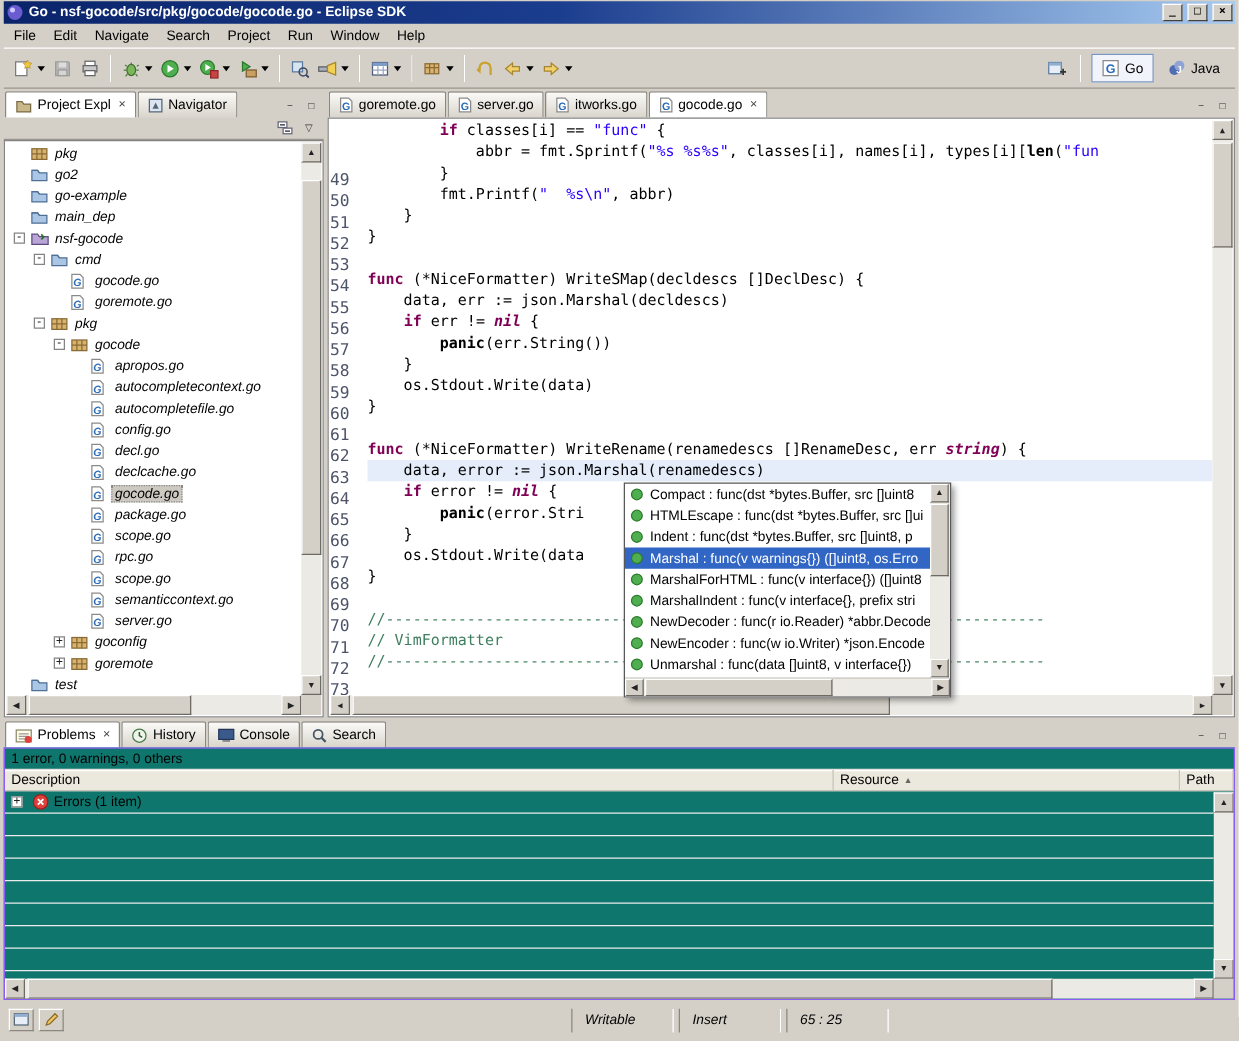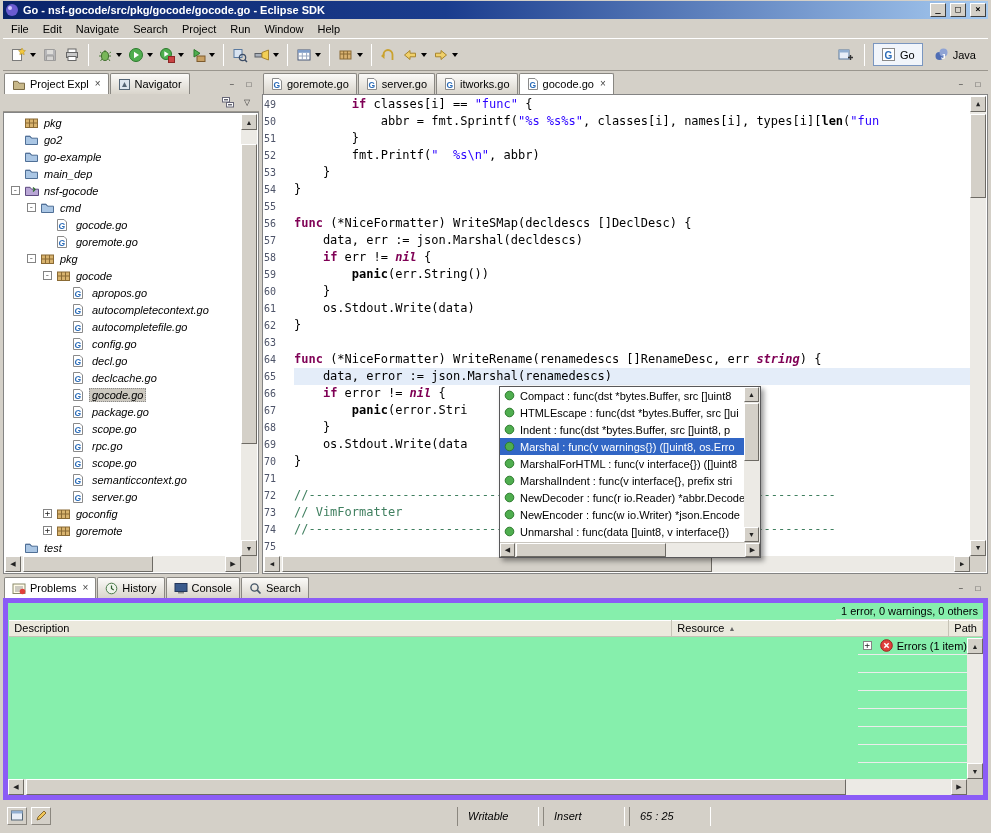--- a/index.html
+++ b/index.html
@@ -57,41 +57,41 @@
   .scorner{position:absolute;right:1px;bottom:1px;width:16px;height:16px;background:#d4d0c8;}
   .sbtn{width:16px;height:16px;flex:none;background:#d4d0c8;border:1px solid;border-color:#fff #6d6a64 #6d6a64 #fff;
     font-size:7px;display:flex;align-items:center;justify-content:center;color:#222;}
   .sthumb{background:#d4d0c8;border:1px solid;border-color:#fff #6d6a64 #6d6a64 #fff;}
   
   .editor-wrap{flex:1;position:relative;min-height:0;display:flex;flex-direction:column;}
   .editor-body{flex:1;position:relative;background:#fff;border:1px solid #848484;overflow:hidden;
     font-family:"DejaVu Sans Mono",monospace;font-size:12px;}
   .code-lines{position:absolute;inset:1px 17px 17px 1px;overflow:hidden;}
   .code-line{height:17px;line-height:17px;display:flex;white-space:pre;}
-  .lnum{width:30px;flex:none;text-align:left;padding-right:9px;color:#4d5368;font-size:10px;}
+  .lnum{width:30px;flex:none;text-align:left;padding-right:9px;color:#4d5368;font-size:13px;margin-top:40px;}
   .code-text{flex:1;}
   .code-line.current .code-text{background:#e4edf9;}
   .tk{color:#7f0055;font-weight:bold;}
   .ts{color:#2a00ff;}
   .tc{color:#3f7f5f;}
   .tb{font-weight:bold;}
   .ti{color:#7f0055;font-weight:bold;font-style:italic;}
   
   .ac-popup{position:absolute;left:237px;top:292px;width:262px;height:172px;z-index:20;background:#fff;
     border:1px solid #58585a;box-shadow:3px 3px 5px rgba(0,0,0,.4);display:flex;flex-direction:column;
     font-family:"Liberation Sans",sans-serif;font-size:11px;}
   .ac-list{flex:1;position:relative;overflow:hidden;padding-right:16px;}
   .ac-item{height:17px;display:flex;align-items:center;gap:5px;padding:0 4px;white-space:nowrap;overflow:hidden;}
   .ac-item.selected{background:#3166c5;color:#fff;}
   .ac-vscroll{position:absolute;top:0;right:0;bottom:0;width:16px;background:#eceae5;display:flex;flex-direction:column;}
   .ac-hscroll{height:15px;flex:none;background:#eceae5;display:flex;border-top:1px solid #c9c6bf;}
   .ac-hscroll .sbtn{height:14px;width:15px;}
   
   .bottom{height:226px;flex:none;display:flex;flex-direction:column;padding-top:3px;}
-  .problems-body{flex:1;position:relative;background:#86efac;border:5px solid #8b5cf6;overflow:hidden;display:flex;flex-direction:column;align-items:flex-end;}
+  .problems-body{flex:1;position:relative;background:#0f766e;border:1px solid #8b5cf6;overflow:hidden;display:flex;flex-direction:column;}
   .summary{height:17px;flex:none;padding:2px 5px;border-bottom:1px solid #e4e2da;}
   .thead{height:17px;flex:none;display:flex;background:#ebe9dd;border-bottom:1px solid #c6c3b6;}
   .th{display:flex;align-items:center;padding:0 5px;border-right:1px solid #c6c3b6;box-shadow:inset 0 1px 0 #fff;overflow:hidden;white-space:nowrap;}
   .sort-arrow{font-size:7px;color:#666;margin-left:4px;}
   .rows{flex:1;position:relative;overflow:hidden;margin-right:16px;margin-bottom:16px;}
   .prow{height:18px;display:flex;align-items:center;gap:4px;padding-left:5px;border-bottom:1px solid #ececec;white-space:nowrap;}
   .pb-vscroll{position:absolute;top:35px;right:0;bottom:16px;width:16px;background:#eceae5;display:flex;flex-direction:column;}
   .pb-hscroll{position:absolute;left:0;right:16px;bottom:0;height:16px;background:#eceae5;display:flex;}
   .pb-corner{position:absolute;right:0;bottom:0;width:16px;height:16px;background:#d4d0c8;}
   

